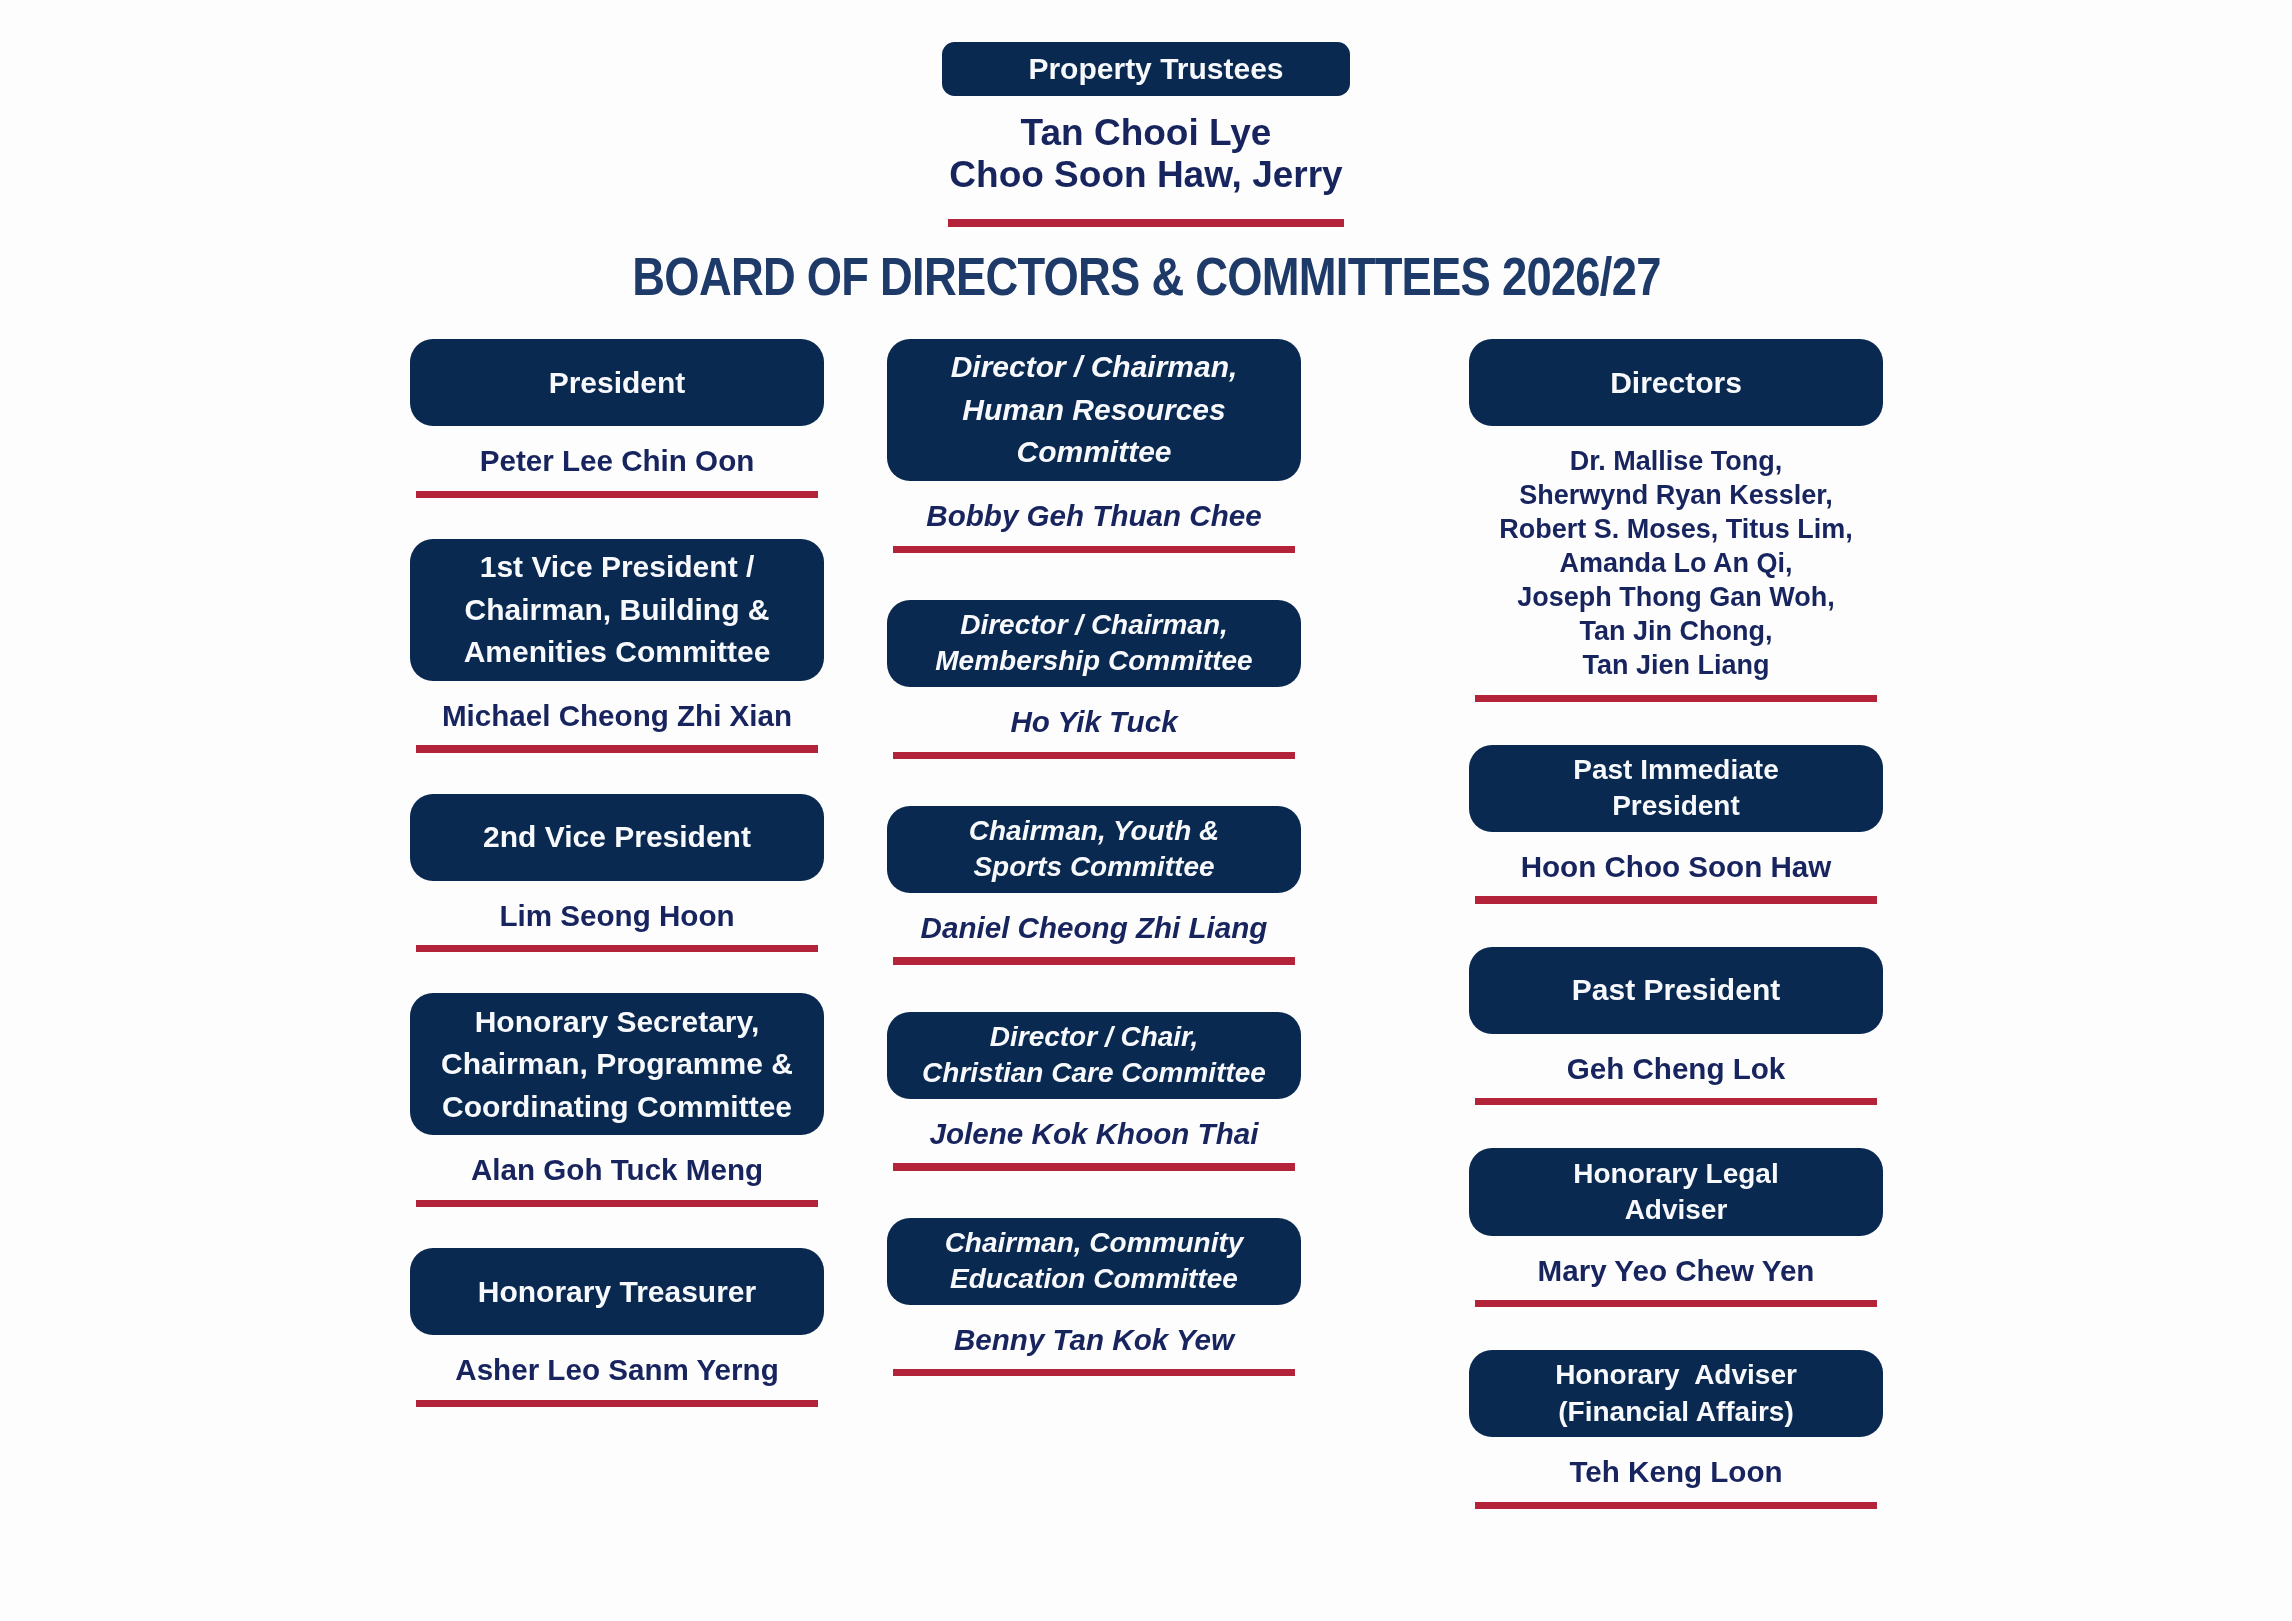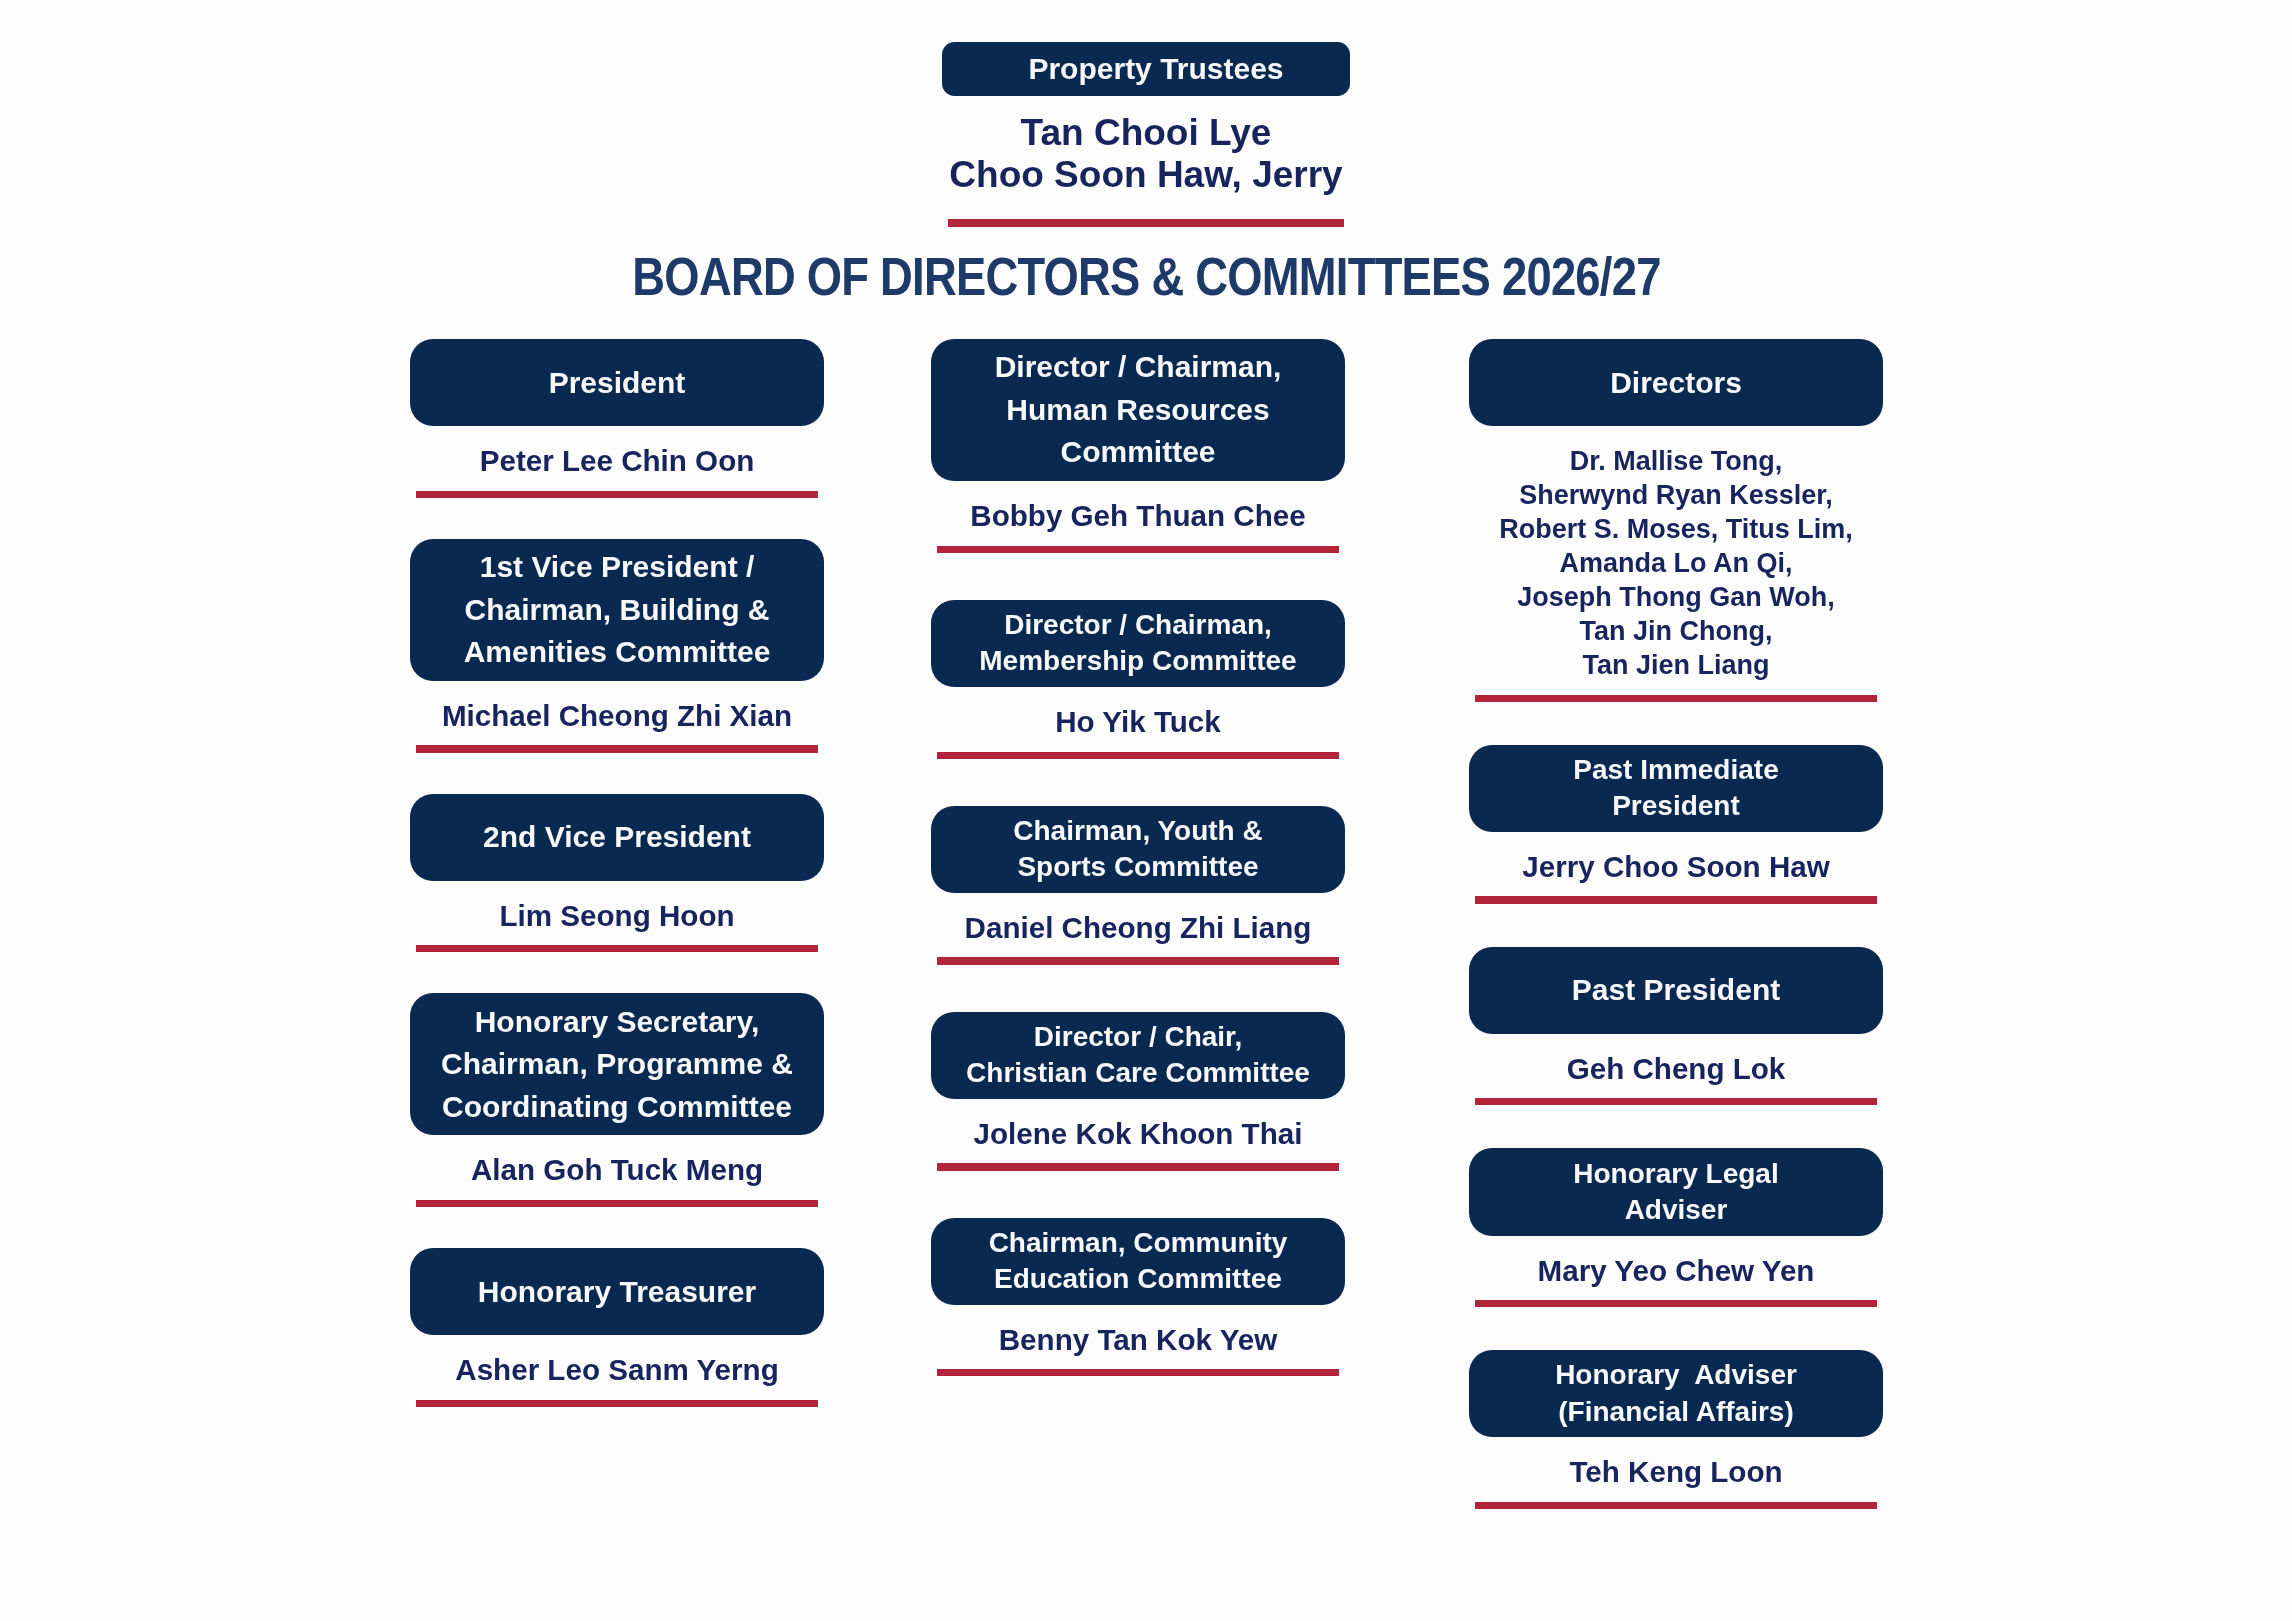--- a/index.html
+++ b/index.html
@@ -63,21 +63,21 @@
     color:var(--navy-title);
     font-size:54px;font-weight:700;
     letter-spacing:-0.9px;
     transform:scaleX(.84);
     transform-origin:center;
     white-space:nowrap;
   }
   
   .col{position:absolute;top:339px;width:414px;}
   .col-left{left:410px;}
-  .col-mid{left:931px;}
+  .col-mid{left:887px;font-style:italic;}
   .col-right{left:1469px;}
   .col-left  .unit + .unit{margin-top:41px;}
   .col-mid   .unit + .unit{margin-top:47px;}
   .col-right .unit + .unit{margin-top:43px;}
   .col-right .unit:nth-child(2){}
 </style>
 </head>
 <body>
 
 <div class="canvas">
@@ -165,21 +165,21 @@
 Robert S. Moses, Titus Lim,
 Amanda Lo An Qi,
 Joseph Thong Gan Woh,
 Tan Jin Chong,
 Tan Jien Liang</div>
       <div class="redline"></div>
     </div>
     <div class="unit">
       <div class="box lines-2">Past Immediate
 President</div>
-      <div class="name">Jerry Choo Soon Haw</div>
+      <div class="name">Hoon Choo Soon Haw</div>
       <div class="redline"></div>
     </div>
     <div class="unit">
       <div class="box lines-1">Past President</div>
       <div class="name">Geh Cheng Lok</div>
       <div class="redline"></div>
     </div>
     <div class="unit">
       <div class="box lines-2">Honorary Legal
 Adviser</div>

